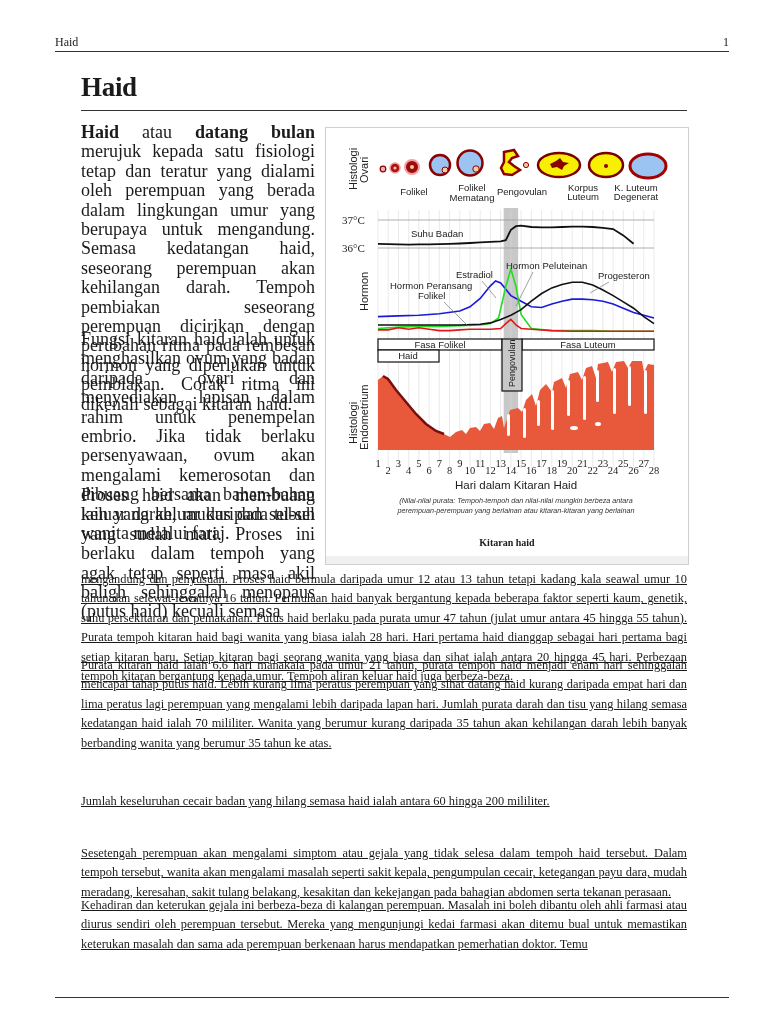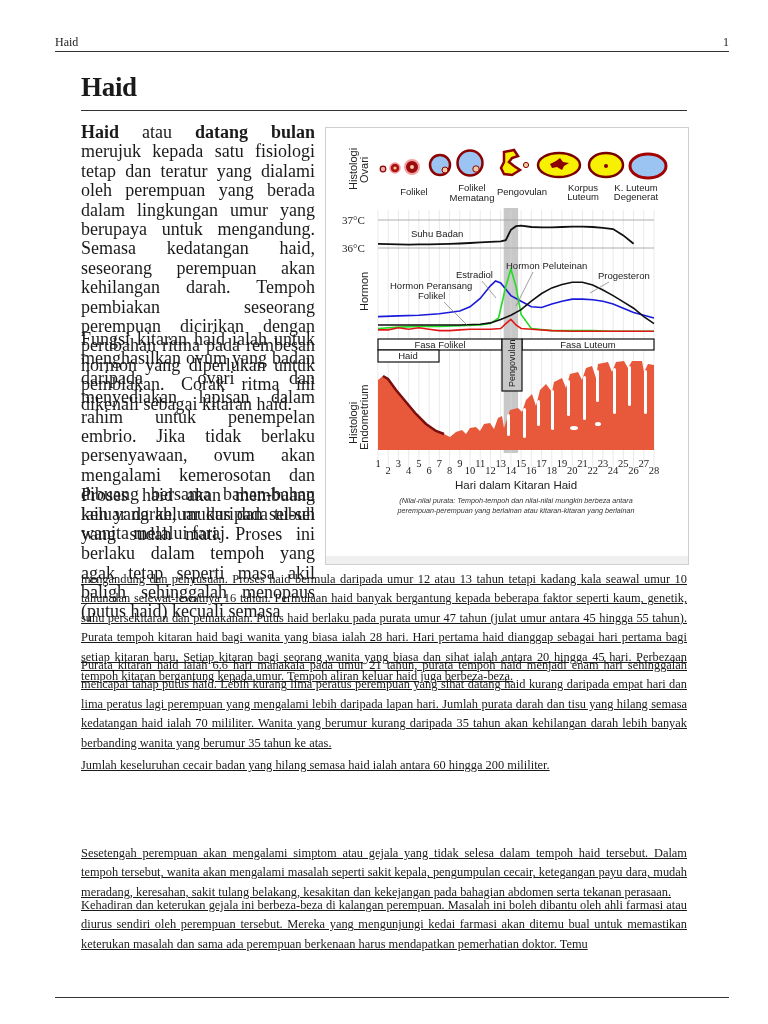--- a/index.html
+++ b/index.html
@@ -18,21 +18,21 @@
   .col-text p { margin: 0; }
   .p1 { top: 123px; }
   .p2 { top: 330px; }
   .p3 { top: 486px; }
 
   .full-text { position: absolute; left: 81px; width: 606px; font-size: 12.4px; line-height: 19.4px;
                text-align: justify; }
   .full-text p { margin: 0; text-decoration: underline; }
   .p3b { top: 570px; }
   .p4 { top: 656px; }
-  .p5 { top: 756px; }
+  .p5 { top: 792px; }
   .p6 { top: 844px; }
   .p7 { top: 896px; }
   b { font-weight: bold; }
 
   .bottom-rule { position: absolute; left: 55px; top: 997px; width: 674px; border-top: 1.5px solid #333; }
 
   .figure { position: absolute; left: 325px; top: 127px; width: 362px; height: 436px;
             border: 1px solid #cfcfcf; background: #fff; }
   .figure svg { position: absolute; left: 0; top: 0; }
   .fig-caption { position: absolute; left: 0; width: 362px; top: 409px; text-align: center;
@@ -208,20 +208,21 @@
         <text x="287.1111111111111" y="346" font-size="10.5" text-anchor="middle" class="serif" fill="#222">24</text>
         <text x="297.3333333333333" y="339" font-size="10.5" text-anchor="middle" class="serif" fill="#222">25</text>
         <text x="307.55555555555554" y="346" font-size="10.5" text-anchor="middle" class="serif" fill="#222">26</text>
         <text x="317.77777777777777" y="339" font-size="10.5" text-anchor="middle" class="serif" fill="#222">27</text>
         <text x="328" y="346" font-size="10.5" text-anchor="middle" class="serif" fill="#222">28</text>
       </g>
     <text x="190" y="361" font-size="11.5" text-anchor="middle" fill="#222">Hari dalam Kitaran Haid</text>
     <text x="190" y="375" font-size="7.2" font-style="italic" text-anchor="middle" fill="#333">(Nilai-nilai purata: Tempoh-tempoh dan nilai-nilai mungkin berbeza antara</text>
     <text x="190" y="385" font-size="7.2" font-style="italic" text-anchor="middle" fill="#333">perempuan-perempuan yang berlainan atau kitaran-kitaran yang berlainan</text>
   </svg>
+  <div class="fig-caption">Kitaran haid</div>
   <div class="fig-bottom-bar"></div>
 </div>
 
 <div class="full-text p3b">
   <p>mengandung dan penyusuan. Proses haid bermula daripada umur 12 atau 13 tahun tetapi kadang kala seawal umur 10 tahun dan selewat-lewatnya 16 tahun. Permulaan haid banyak bergantung kepada beberapa faktor seperti kaum, genetik, suhu persekitaran dan pemakanan. Putus haid berlaku pada purata umur 47 tahun (julat umur antara 45 hingga 55 tahun). Purata tempoh kitaran haid bagi wanita yang biasa ialah 28 hari. Hari pertama haid dianggap sebagai hari pertama bagi setiap kitaran baru. Setiap kitaran bagi seorang wanita yang biasa dan sihat ialah antara 20 hingga 45 hari. Perbezaan tempoh kitaran bergantung kepada umur. Tempoh aliran keluar haid juga berbeza-beza.</p>
 </div>
 <div class="full-text p4">
   <p>Purata kitaran haid ialah 6.6 hari manakala pada umur 21 tahun, purata tempoh haid menjadi enam hari sehinggalah mencapai tahap putus haid. Lebih kurang lima peratus perempuan yang sihat datang haid kurang daripada empat hari dan lima peratus lagi perempuan yang mengalami lebih daripada lapan hari. Jumlah purata darah dan tisu yang hilang semasa kedatangan haid ialah 70 mililiter. Wanita yang berumur kurang daripada 35 tahun akan kehilangan darah lebih banyak berbanding wanita yang berumur 35 tahun ke atas.</p>
 </div>
 <div class="full-text p5">

